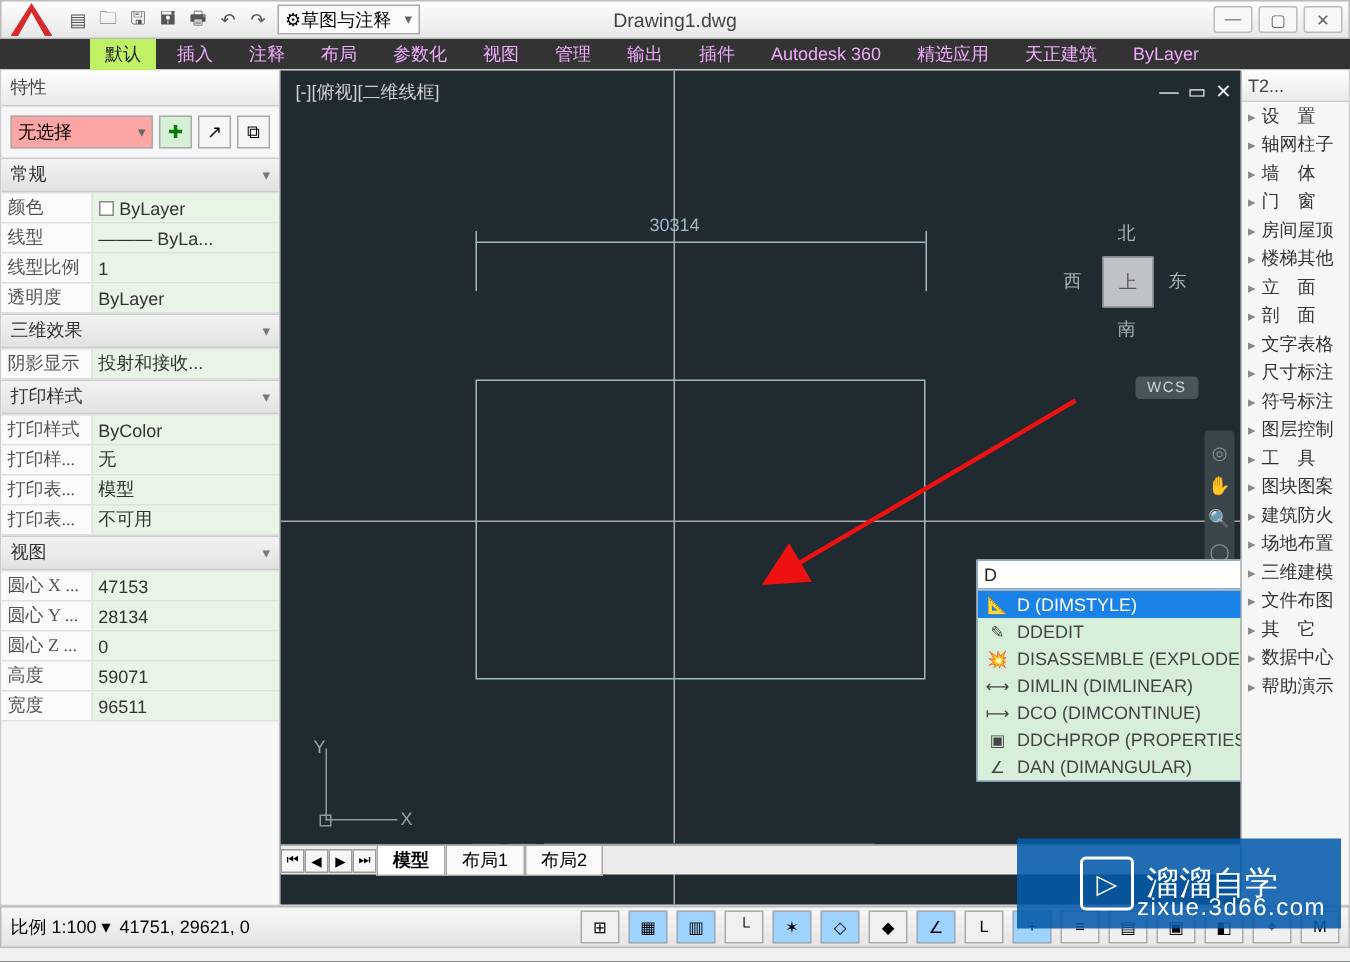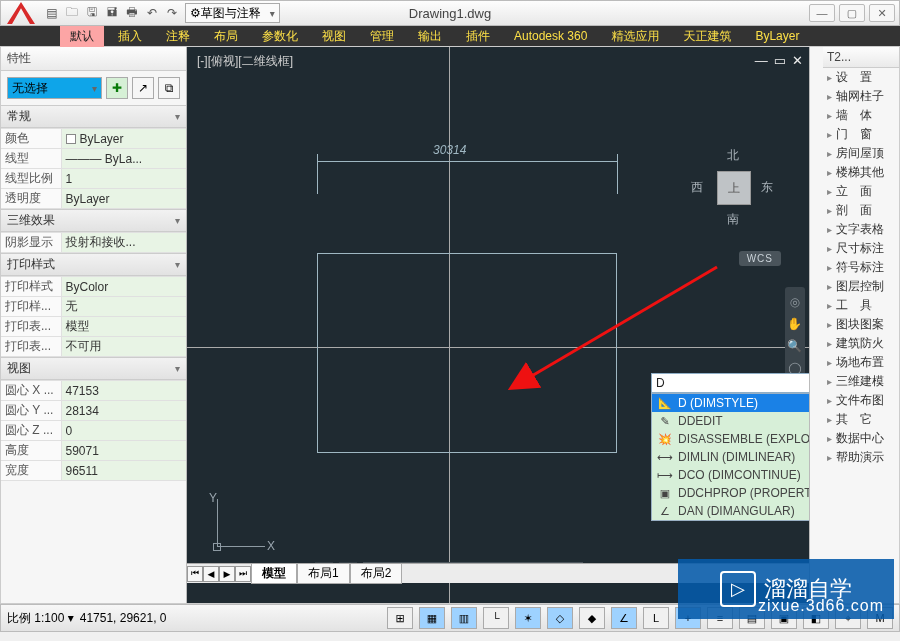--- a/index.html
+++ b/index.html
@@ -9,39 +9,39 @@
 .app-logo { width: 28px; height: 22px; background: #d82a2a; margin: 0 6px 0 6px; position: relative; clip-path: polygon(0 100%, 50% 0, 100% 100%, 82% 100%, 50% 28%, 18% 100%); }
 .qat { display: flex; gap: 2px; align-items: center; margin-left: 2px; }
 .qat-btn, .mini-btn { width: 18px; height: 18px; display: inline-flex; align-items: center; justify-content: center; font-size: 12px; color: #555; cursor: pointer; }
 .workspace-sel { height: 20px; border: 1px solid #aaa; background: #fafafa; font-size: 12px; padding: 1px 18px 1px 4px; display: flex; align-items: center; position: relative; margin-left: 4px; }
 .workspace-sel::after { content: "▾"; position: absolute; right: 4px; font-size: 10px; color: #666; }
 .doc-title { position: absolute; left: 50%; transform: translateX(-50%); font-size: 13px; color: #444; }
 .win-controls { position: absolute; right: 4px; display: flex; gap: 4px; }
 .win-btn { width: 26px; height: 18px; border: 1px solid #bbb; border-radius: 2px; background: #f7f7f7; font-size: 11px; display: flex; align-items: center; justify-content: center; color: #666; cursor: pointer; }
 
 .ribbon-tabs { height: 20px; background: #333; display: flex; align-items: center; padding-left: 60px; gap: 4px; }
-.ribbon-tab { color: #fde047; font-size: 12px; padding: 2px 10px; cursor: pointer; }
-.ribbon-tab.active { background: #fca5a5; color: #222; }
+.ribbon-tab { color: #f0abfc; font-size: 12px; padding: 2px 10px; cursor: pointer; }
+.ribbon-tab.active { background: #bef264; color: #222; }
 
 .main-area { display: flex; height: 558px; background: #f0f0f0; border: 1px solid #ccc; }
 
 .props-panel { width: 186px; background: #f6f6f6; border-right: 1px solid #bbb; display: flex; flex-direction: column; font-size: 12px; }
 .panel-title { padding: 3px 6px; color: #444; border-bottom: 1px solid #ccc; background: linear-gradient(#fdfdfd,#eaeaea); }
 .sel-row { display: flex; gap: 4px; padding: 6px; align-items: center; }
-.sel-combo { flex: 1; height: 22px; border: 1px solid #aaa; background: #0ea5e9; padding: 0 4px; font-size: 12px; display: flex; align-items: center; position: relative; }
+.sel-combo { flex: 1; height: 22px; border: 1px solid #aaa; background: #fca5a5; padding: 0 4px; font-size: 12px; display: flex; align-items: center; position: relative; }
 .sel-combo::after { content: "▾"; position: absolute; right: 4px; font-size: 10px; color: #666; }
 .sel-icon { width: 22px; height: 22px; border: 1px solid #aaa; display: flex; align-items: center; justify-content: center; font-size: 12px; cursor: pointer; }
 .sel-icon.green { background: #d6f0d6; color: #0a7a0a; }
 
 .group-header { background: linear-gradient(#f2f2f2,#e2e2e2); border-top: 1px solid #ccc; border-bottom: 1px solid #ccc; padding: 2px 6px; display: flex; align-items: center; justify-content: space-between; font-size: 12px; color: #333; }
 .group-header .drop { font-size: 10px; color: #777; }
 
 .prop-table { width: 100%; border-collapse: collapse; }
 .prop-table td { border: 1px solid #e0e0e0; padding: 1px 4px; height: 17px; font-size: 12px; }
-.prop-table td:first-child { width: 60px; background: #fafafa; color: #555; border-left:none; }
+.prop-table td:first-child { width: 60px; background: #fafafa; color: #555; border-left:none;font-family:Liberation Serif, serif; }
 .prop-table td:last-child { background: #e8f4e5; color: #333; border-right:none; }
 .swatch { display: inline-block; width: 10px; height: 10px; border: 1px solid #888; background: #fff; margin-right: 4px; vertical-align: middle; }
 
 .canvas-wrap { flex: 1; position: relative; background: #1f2a31; overflow: hidden; }
 .view-title { position: absolute; top: 6px; left: 10px; color: #d0d0d0; font-size: 12px; }
 .dv-controls { position: absolute; top: 6px; right: 6px; display: flex; gap: 6px; }
 .dv-controls span { color: #eee; font-size: 13px; cursor: pointer; }
 
 .viewcube { position: absolute; top: 86px; right: 20px; width: 110px; height: 110px; }
 .viewcube .face { position: absolute; left: 38px; top: 38px; width: 34px; height: 34px; background: #bfc3c6; border: 1px solid #999; display:flex; align-items:center; justify-content:center; color:#555; font-size:12px; }
@@ -81,21 +81,21 @@
 .model-tabs { position: absolute; left: 0; bottom: 20px; height: 20px; width: 100%; background: #ececec; border-top: 1px solid #aaa; display: flex; align-items: center; font-size: 12px; }
 .mt-btns { display: flex; gap: 0; }
 .mt-btn { width: 16px; height: 16px; border: 1px solid #999; background: #f7f7f7; font-size: 9px; display: flex; align-items: center; justify-content: center; cursor: pointer;}
 .mt-tab { padding: 1px 10px; border: 1px solid #aaa; border-top: none; background: #f9f9f9; cursor: pointer; }
 .mt-tab.active { background: #fff; font-weight: bold; }
 
 .cli-bar { position:absolute; left:128px; bottom:22px; height:20px; display:flex; align-items:center; gap:6px;}
 .cli-bar .cli-btn { width:18px; height:18px; background:#343e45; color:#a7b3bb; font-size:11px; display:flex; align-items:center; justify-content:center; cursor:pointer;}
 .cli-bar .cli-input { height:18px; width:220px; background:#2f383f; border:1px solid #4a545b; font-size:12px; color:#8a949b; padding:0 4px;}
 
-.right-strip { width: 90px; background: #f6f6f6; border-left: 1px solid #bbb; font-size: 12px; display: flex; flex-direction: column; padding-left: 13px; }
+.right-strip { width: 72px; background: #f6f6f6; border-left: 1px solid #bbb; font-size: 12px; display: flex; flex-direction: column; }
 .right-title { padding: 3px 4px; color: #444; border-bottom:1px solid #ccc; background: linear-gradient(#fdfdfd,#eaeaea); }
 .right-items { overflow:hidden;}
 .ritem { display: flex; align-items: center; gap: 4px; padding: 1px 4px; color: #333; cursor: pointer; white-space:nowrap; }
 .ritem .tri { color: #888; font-size: 10px; }
 
 .statusbar { height: 28px; background: linear-gradient(#f7f7f7,#e3e3e3); border: 1px solid #bbb; display: flex; align-items: center; font-size: 12px; padding: 0 6px; gap: 6px; position:relative; }
 .sb-btn { width: 26px; height: 22px; border: 1px solid #aaa; background: #f0f0f0; display:flex; align-items:center; justify-content:center; font-size:11px; cursor:pointer; }
 .sb-btn.blue { background:#9ed2ff; }
 .sb-sep { flex:1; }
 
@@ -258,21 +258,21 @@
     </div>
 
     <div class="crosshair-h" style="top:300px;"></div>
     <div class="crosshair-v" style="left:262px;"></div>
 
     <div class="rect" style="left:130px; top:206px; width:300px; height:200px;"></div>
 
     <div class="dim-ext" style="left:130px; top:107px;"></div>
     <div class="dim-ext" style="left:430px; top:107px;"></div>
     <div class="dim-line" style="left:130px; top:114px; width:300px;"></div>
-    <div class="dim-text" style="left:246px; top:96px;font-style:italic;">30314</div>
+    <div class="dim-text" style="left:246px; top:96px;">30314</div>
 
     <div class="viewcube">
       <div class="dir n">北</div>
       <div class="dir s">南</div>
       <div class="dir w">西</div>
       <div class="dir e">东</div>
       <div class="face">上</div>
     </div>
     <div class="wcs-badge">WCS</div>
     <div class="navbar-strip">

